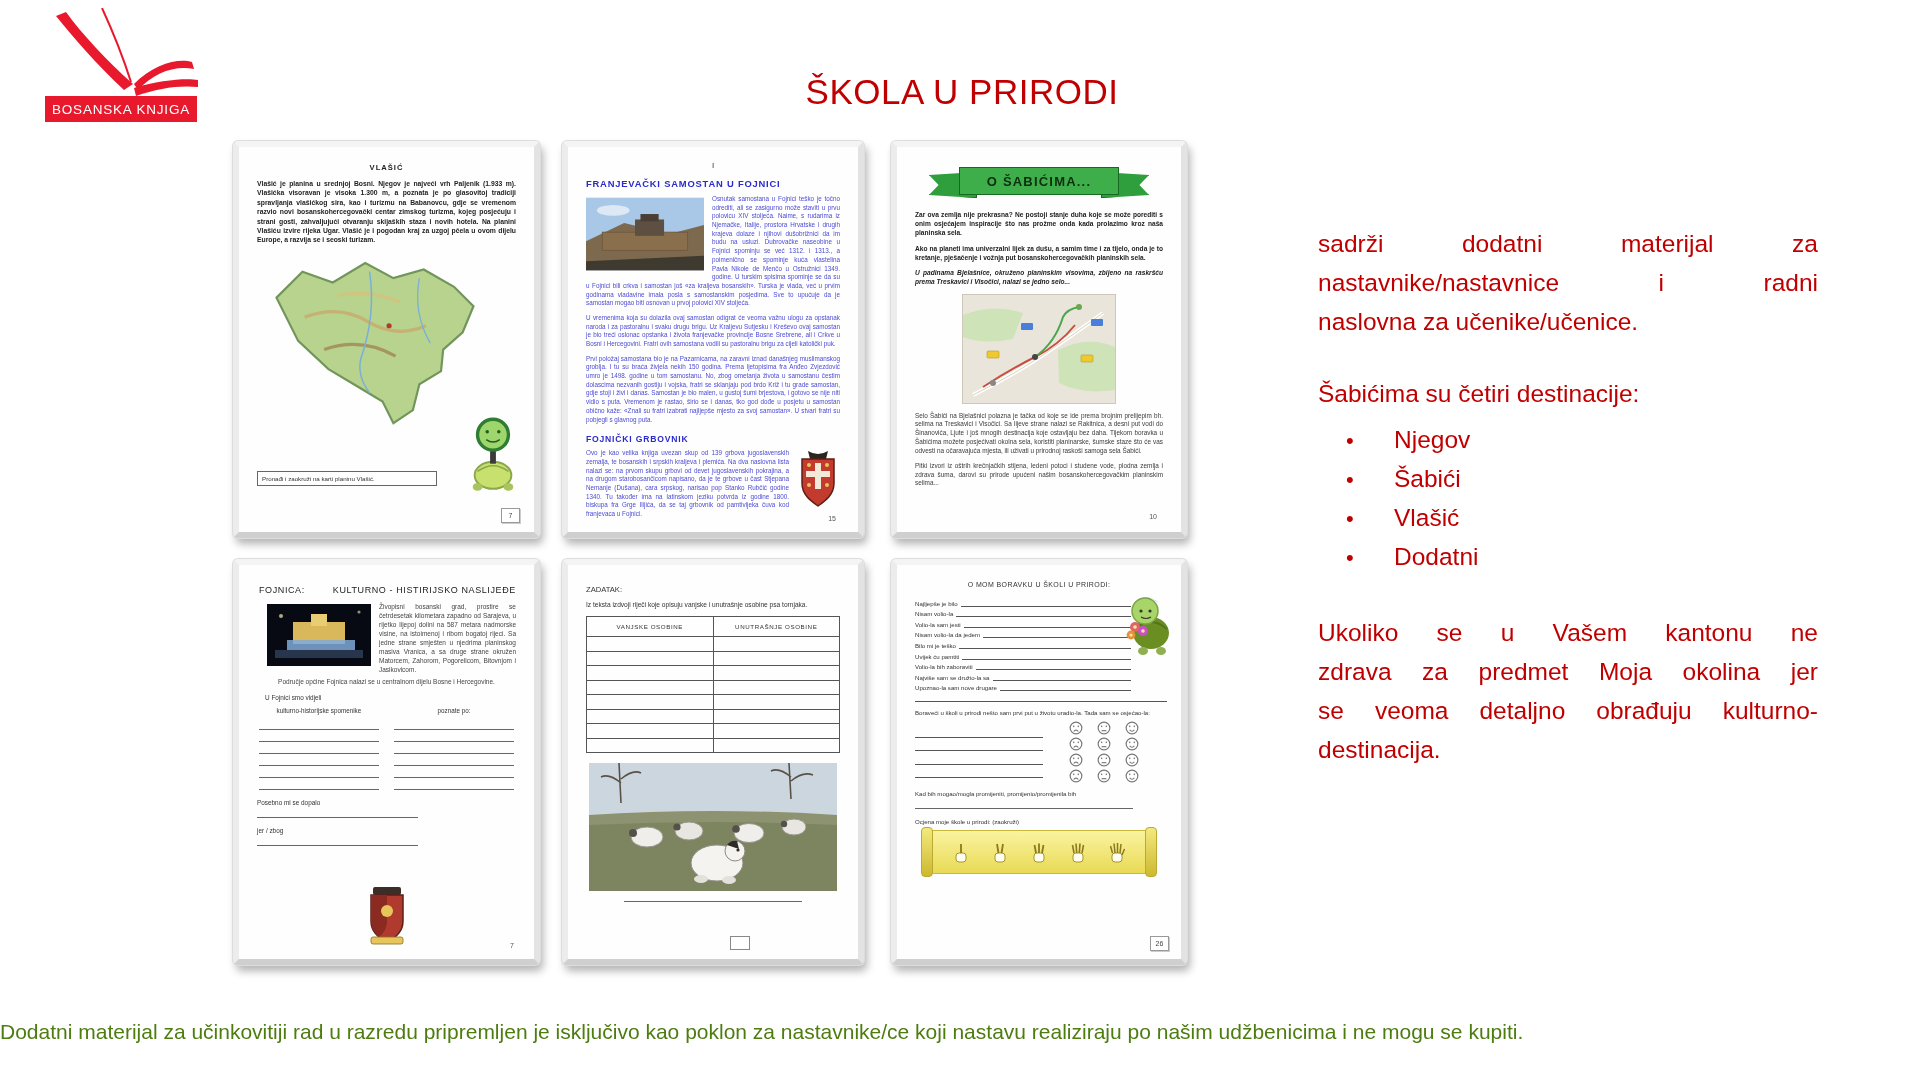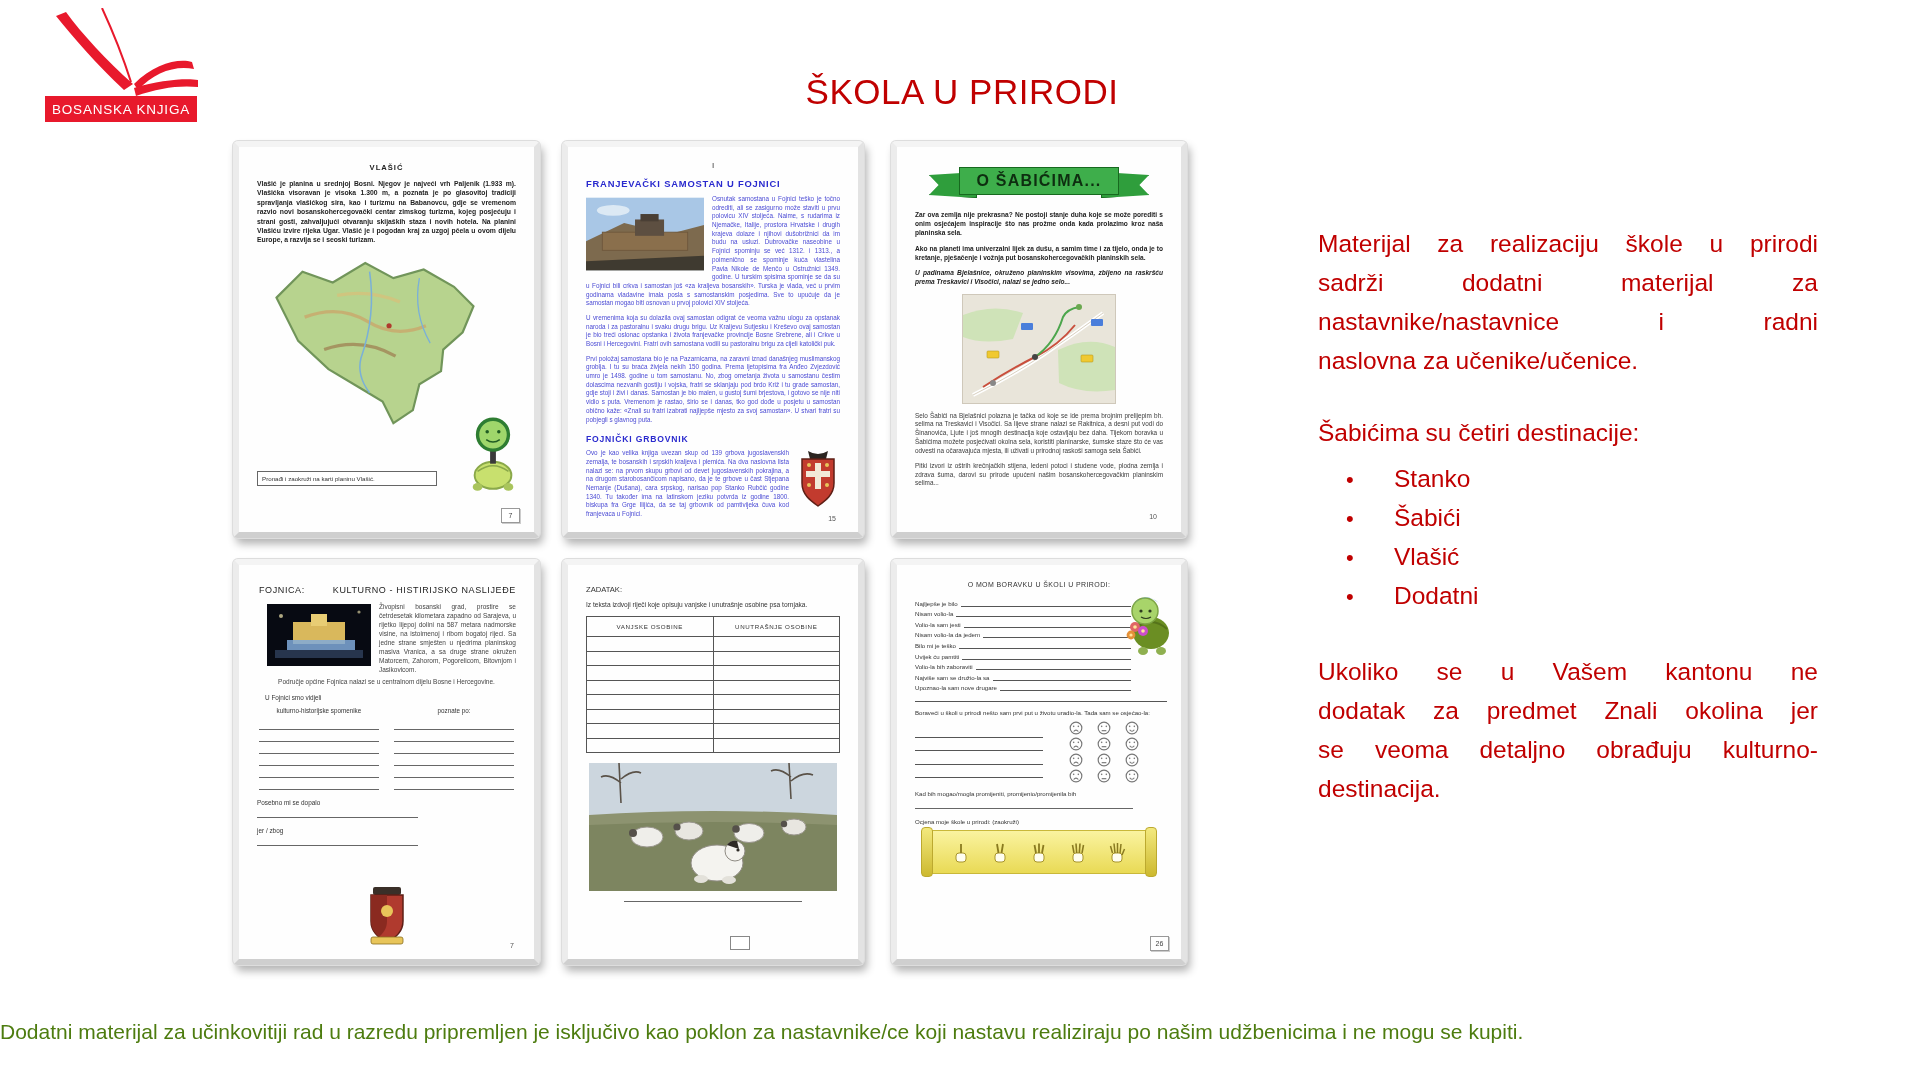--- a/index.html
+++ b/index.html
@@ -69,21 +69,21 @@
   .c2-crest{float:right;width:44px;height:60px;margin:0 0 2px 7px;}
   .mt{margin-top:6px;}
 
   
   .ribbon{position:relative;width:220px;height:32px;margin:6px auto 13px;}
   .ribbon .tail{position:absolute;top:7px;width:46px;height:24px;background:#2f9e3c;border:1px solid #17691f;}
   .ribbon .tail.l{left:0;clip-path:polygon(100% 0,0 12%,20% 50%,0 88%,100% 100%);}
   .ribbon .tail.r{right:0;clip-path:polygon(0 0,100% 12%,80% 50%,100% 88%,0 100%);}
   .ribbon-center{position:absolute;left:30px;right:30px;top:2px;bottom:2px;background:#3eae4b;
                  border:1.5px solid #17691f;display:flex;align-items:center;justify-content:center;
-                 font-weight:bold;font-size:16px;color:#0e2e10;letter-spacing:1.2px;}
+                 font-weight:bold;font-size:13px;color:#0e2e10;letter-spacing:1.2px;}
   .tiny-b{font-size:6.6px;font-weight:bold;color:#1b1b1b;line-height:1.4;text-align:justify;margin:0 0 6px;}
   .c3-map{display:block;margin:7px auto 8px;border:1px solid #cfc8ba;}
   .c3 .low{font-size:6.4px;color:#3a3a3a;margin-bottom:6px;}
 
   
   .c4-heading{display:flex;gap:28px;font-size:9px;color:#222;letter-spacing:.6px;margin:8px 0 8px 2px;}
   .c4-photo{float:left;width:104px;height:62px;margin:1px 8px 2px 10px;}
   .c4 .body{font-size:6.5px;color:#444;}
   .c4-caption{clear:both;font-size:6.5px;color:#444;text-align:center;margin-top:3px;}
   .c4-seen{font-size:6.4px;color:#333;margin:9px 0 6px 8px;}
@@ -539,46 +539,45 @@
             <line x1="10.5" y1="14" x2="10.5" y2="4" stroke="#8a7a20" stroke-width="1.5"></line>
             <line x1="13" y1="14" x2="14" y2="5" stroke="#8a7a20" stroke-width="1.5"></line>
             <line x1="15" y1="16" x2="17.5" y2="10" stroke="#8a7a20" stroke-width="1.5"></line>
           </svg>
       </div>
       <div class="page-note" style="right:12px;bottom:8px;">26</div>
     </div>
   </div>
 
   <div class="rp">
-    <div class="jline">Materijal za realizaciju škole u prirodi</div>
     <div class="jline">sadrži dodatni materijal za</div>
     <div class="jline">nastavnike/nastavnice i radni</div>
     <div class="jline jlast">naslovna za učenike/učenice.</div>
     <div class="rp-gap1"></div>
     <div class="jline jlast">Šabićima su četiri destinacije:</div>
     <div class="rp-bullets">
       <div class="rp-bullet">
           <span class="dot">•</span>
-          <span>Stanko</span>
+          <span>Njegov</span>
         </div>
       <div class="rp-bullet">
           <span class="dot">•</span>
           <span>Šabići</span>
         </div>
       <div class="rp-bullet">
           <span class="dot">•</span>
           <span>Vlašić</span>
         </div>
       <div class="rp-bullet">
           <span class="dot">•</span>
           <span>Dodatni</span>
         </div>
     </div>
     <div class="rp-gap2"></div>
     <div class="jline">Ukoliko se u Vašem kantonu ne</div>
-    <div class="jline">dodatak za predmet Znali okolina jer</div>
+    <div class="jline">zdrava za predmet Moja okolina jer</div>
     <div class="jline">se veoma detaljno obrađuju kulturno-</div>
     <div class="jline jlast">destinacija.</div>
   </div>
 
   <div class="footer">Dodatni materijal za učinkovitiji rad u razredu pripremljen je isključivo kao poklon za nastavnike/ce koji nastavu realiziraju po našim udžbenicima i ne mogu se kupiti.</div>
 
 </div>
 
 </body></html>

